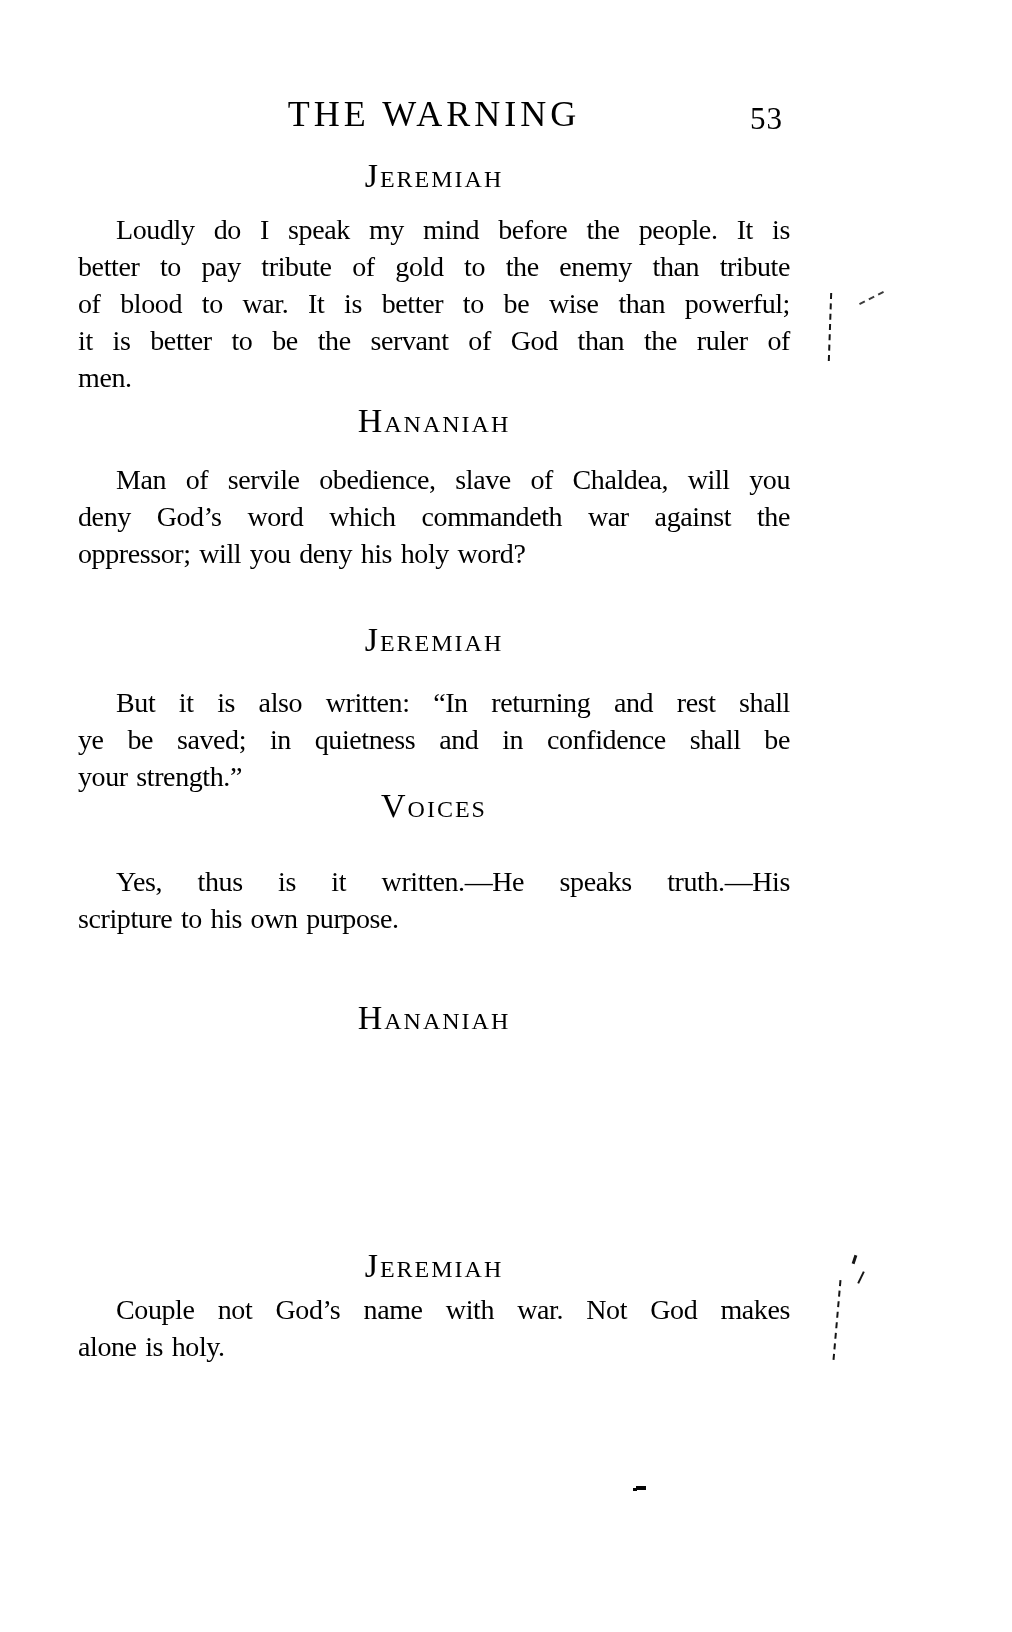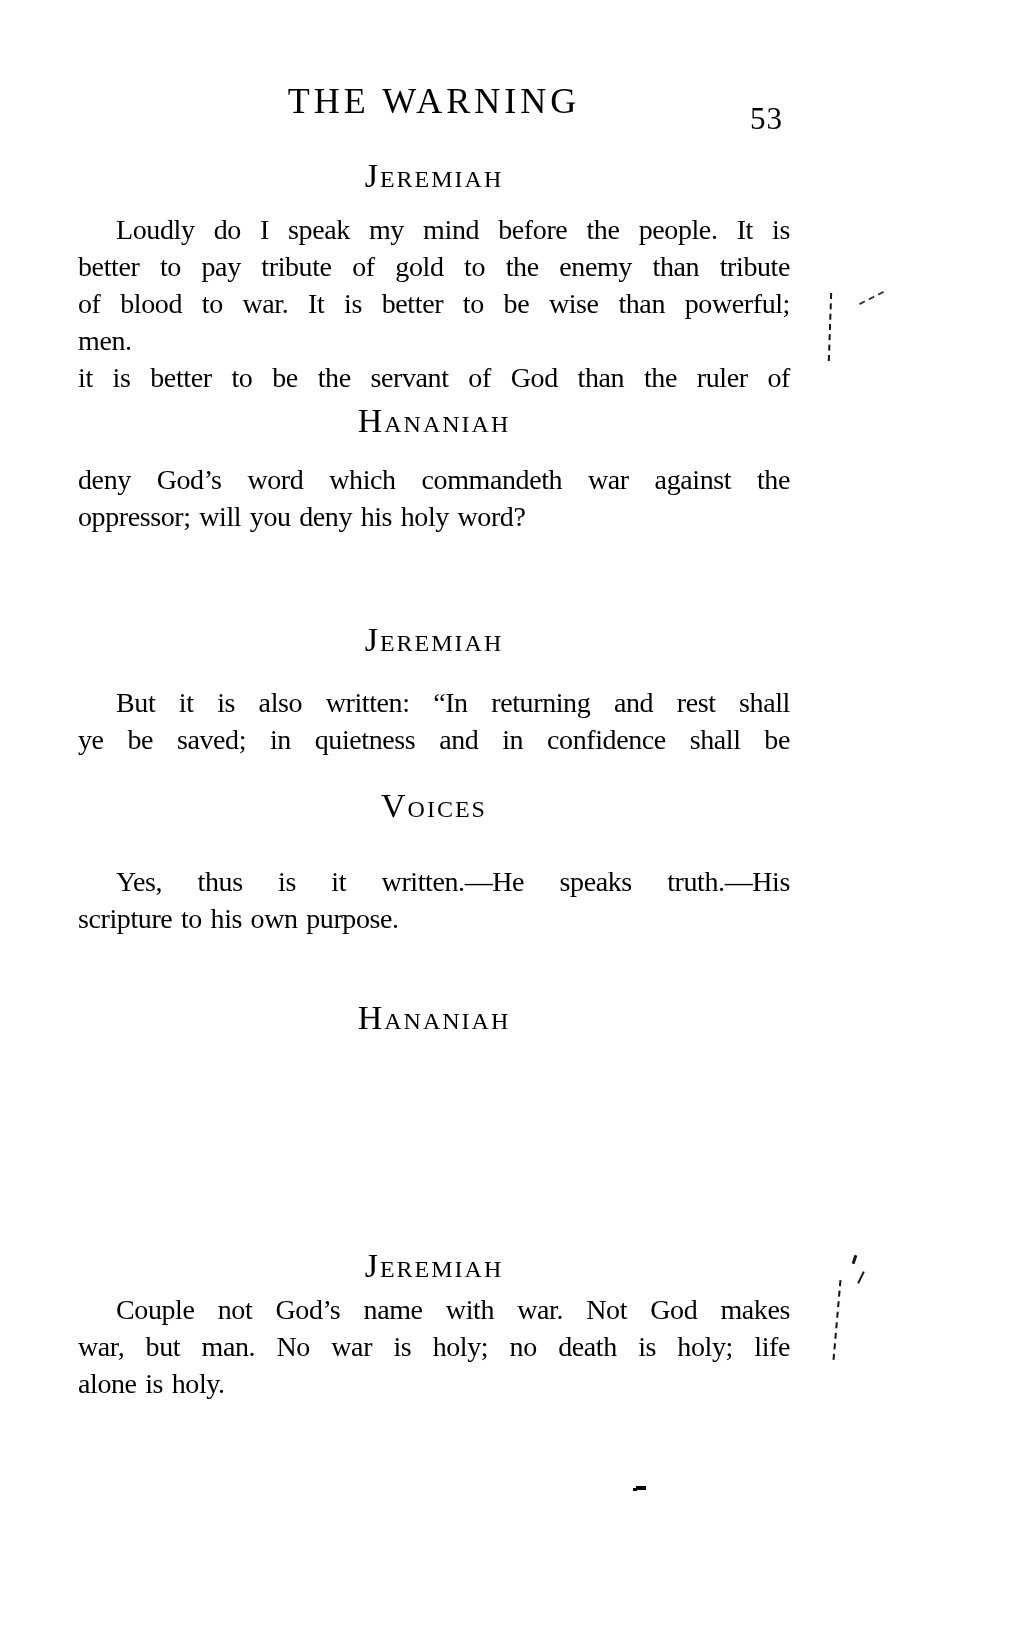--- a/index.html
+++ b/index.html
@@ -5,21 +5,21 @@
   html,body{margin:0;padding:0;background:#ffffff;}
   .page{
     position:relative;
     width:1012px;height:1632px;
     background:#ffffff;
     color:#000;
     font-family:"Liberation Serif", serif;
     overflow:hidden;
   }
   .running-head{
-    position:absolute;left:78px;top:83px;width:712px;
+    position:absolute;left:78px;top:96px;width:712px;
     text-align:center;
     font-size:36px;line-height:36px;
     letter-spacing:4px;
   }
   .page-number{
     position:absolute;left:750px;top:102px;
     font-size:31px;line-height:34px;
     letter-spacing:1px;
   }
   .speaker{
@@ -59,48 +59,49 @@
 <div class="page">
 
   <div class="running-head">THE WARNING</div>
   <div class="page-number">53</div>
 
   <div class="speaker" style="top:158px">Jeremiah</div>
   <div class="para" style="top:211px">
     <div class="ln indent">Loudly do I speak my mind before the people. It is</div>
     <div class="ln">better to pay tribute of gold to the enemy than tribute</div>
     <div class="ln">of blood to war. It is better to be wise than powerful;</div>
+    <div class="ln">it is better to be the servant of God than the ruler of</div>
     <div class="ln lastline">men.</div>
-    <div class="ln">it is better to be the servant of God than the ruler of</div>
   </div>
 
   <div class="speaker" style="top:403px">Hananiah</div>
   <div class="para" style="top:461px">
+    <div class="ln indent">Man of servile obedience, slave of Chaldea, will you</div>
     <div class="ln">deny God’s word which commandeth war against the</div>
     <div class="ln lastline">oppressor; will you deny his holy word?</div>
   </div>
 
   <div class="speaker" style="top:622px">Jeremiah</div>
   <div class="para" style="top:684px">
     <div class="ln indent">But it is also written: “In returning and rest shall</div>
     <div class="ln">ye be saved; in quietness and in confidence shall be</div>
+    <div class="ln lastline">your strength.”</div>
   </div>
 
   <div class="speaker" style="top:788px">Voices</div>
   <div class="para" style="top:863px">
     <div class="ln indent">Yes, thus is it written.—He speaks truth.—His</div>
     <div class="ln lastline">scripture to his own purpose.</div>
   </div>
 
   <div class="speaker" style="top:1000px">Hananiah</div>
 
   <div class="speaker" style="top:1248px">Jeremiah</div>
   <div class="para" style="top:1291px">
     <div class="ln indent">Couple not God’s name with war. Not God makes</div>
-    <div class="ln">war, but man. No war is holy; no death is holy; life</div>
     <div class="ln lastline">alone is holy.</div>
   </div>
 
   <div class="art vdash1"></div>
   <div class="art scratch1"></div>
   <div class="art dot1"></div>
   <div class="art tick1"></div>
   <div class="art vdash2"></div>
   <div class="art smudge1"></div>
 

